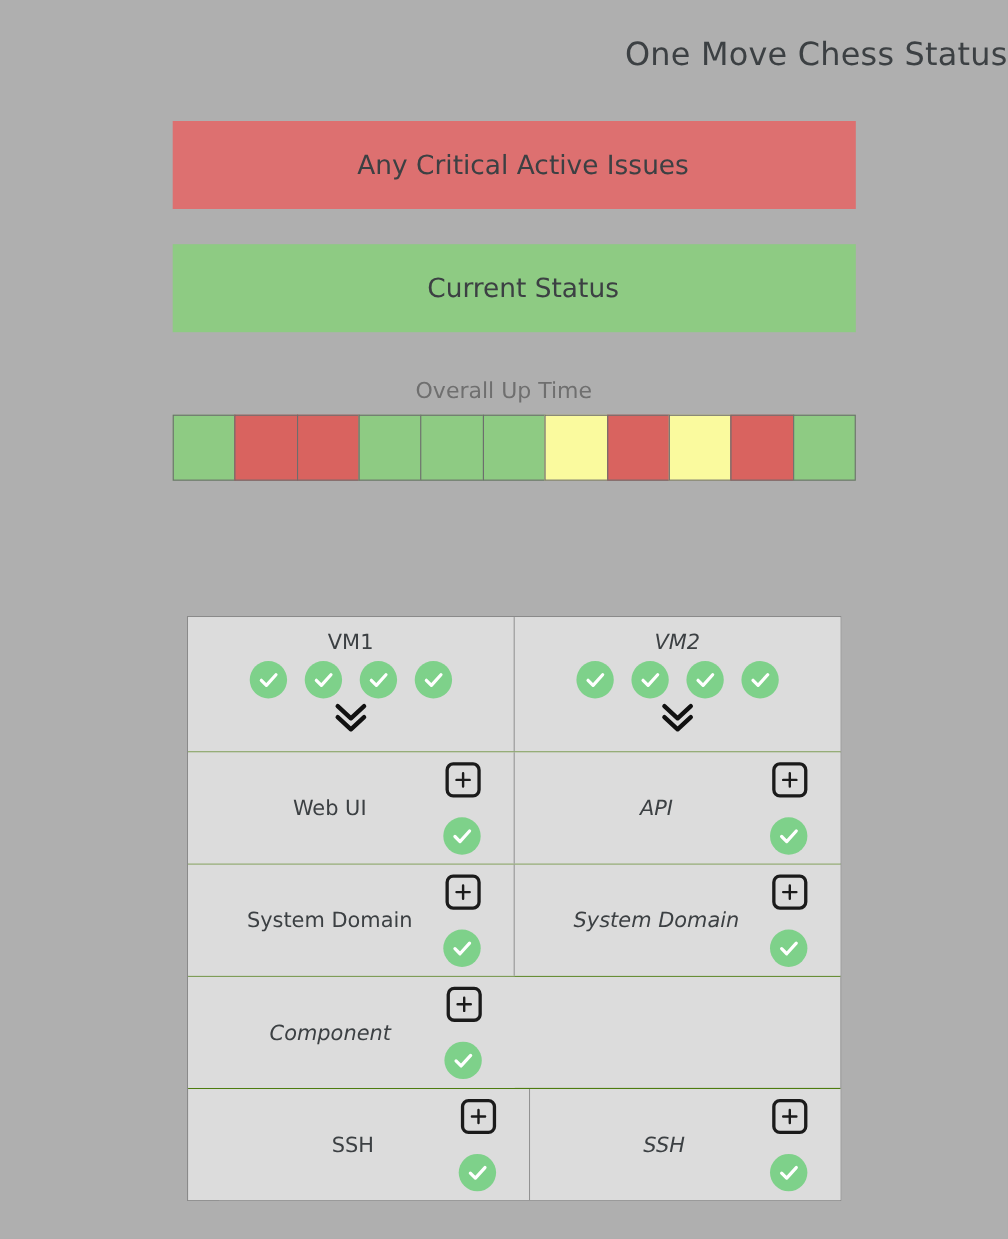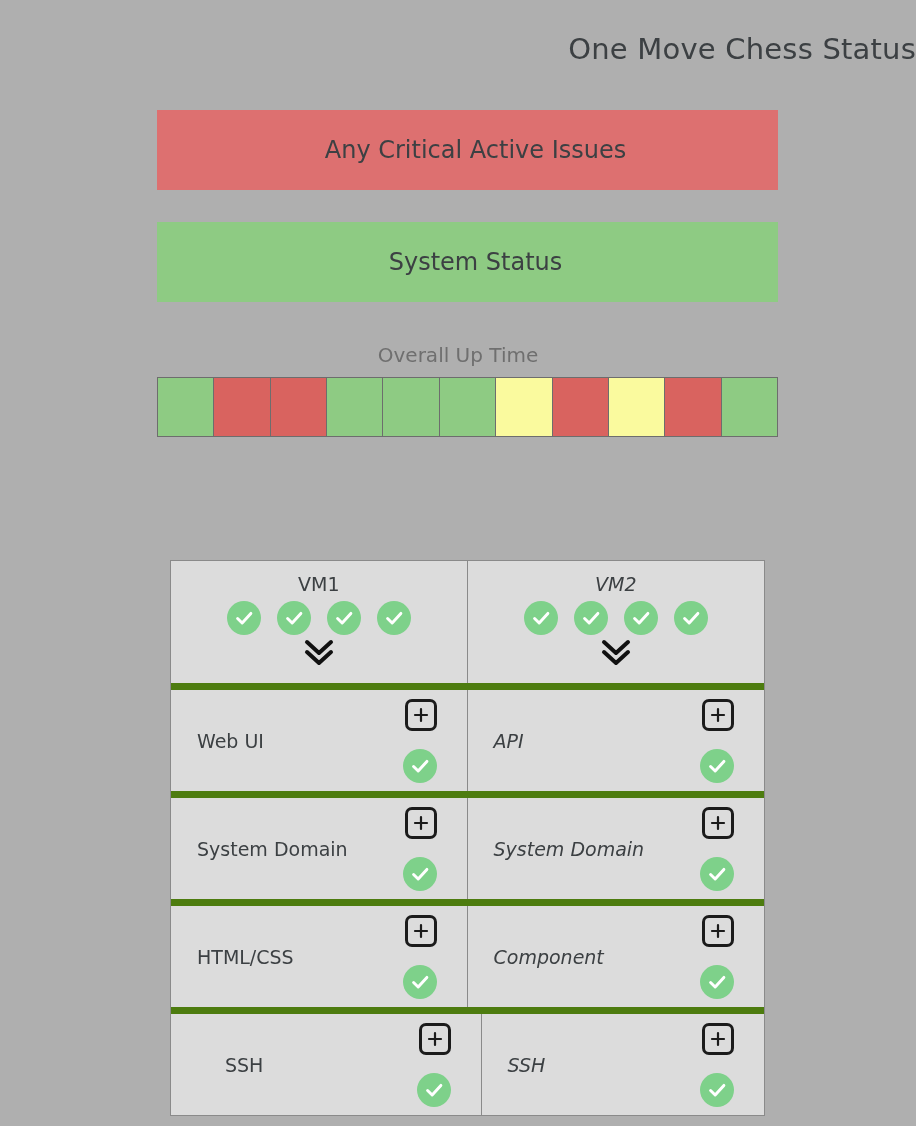--- a/index.html
+++ b/index.html
@@ -99,21 +99,21 @@
     top: 560px;
     width: 595px;
     border: 1px solid #8a8a8a;
     box-sizing: border-box;
     display: flex;
     flex-direction: column;
     background: #dcdcdc;
   }
   .grid-row {
     display: flex;
-    border-bottom: 7px solid #4d7c0f;
+    border-bottom: 1px solid #4d7c0f;
   }
   .grid-row:last-child { border-bottom: none; padding-left: 28px; }
 
   .cell {
     width: 50%;
     box-sizing: border-box;
     border-right: 1px solid #8a8a8a;
     background: #dcdcdc;
     position: relative;
   }
@@ -148,21 +148,21 @@
     height: 101px;
     display: grid;
     grid-template-columns: 1fr auto;
     grid-template-rows: 1fr 1fr;
     align-items: center;
     padding: 0 30px 0 0;
   }
   .comp-name {
     grid-column: 1;
     grid-row: 1 / span 2;
-    text-align: left;
+    text-align: center;
     font-size: 19px;
     color: #3c4043;
     padding-left: 26px;
   }
   .plus-btn {
     grid-column: 2;
     grid-row: 1;
     justify-self: end;
     align-self: center;
   }
@@ -203,21 +203,21 @@
 
 <div class="page">
 
   <div class="page-title">One Move Chess Status</div>
 
   <div class="banner banner-critical">
     <span>Any Critical Active Issues</span>
   </div>
 
   <div class="banner banner-current">
-    <span>System Status</span>
+    <span>Current Status</span>
   </div>
 
   <div class="uptime-label">Overall Up Time</div>
 
   <div class="uptime-bar" id="uptime-bar">
       <div class="uptime-seg" style="background: rgb(142, 203, 131);"></div>
       <div class="uptime-seg" style="background: rgb(217, 99, 95);"></div>
       <div class="uptime-seg" style="background: rgb(217, 99, 95);"></div>
       <div class="uptime-seg" style="background: rgb(142, 203, 131);"></div>
       <div class="uptime-seg" style="background: rgb(142, 203, 131);"></div>
@@ -342,33 +342,20 @@
           </span>
           <span class="check-circle comp-check" style="background: rgb(126, 209, 138);">
             <svg width="22" height="22" viewBox="0 0 24 24">
               <path d="M5 12.5 L10 17.5 L19.5 7" fill="none" stroke="#ffffff" stroke-width="3.2" stroke-linecap="round" stroke-linejoin="round"></path>
             </svg>
           </span>
         </div>
       </div>
       <div class="grid-row">
         <div class="cell comp-cell">
-          <div class="comp-name">HTML/CSS</div>
-          <span class="plus-box plus-btn">
-            <svg width="16" height="16" viewBox="0 0 16 16">
-              <path d="M8 2 V14 M2 8 H14" stroke="#1b1b1b" stroke-width="2.2" stroke-linecap="round"></path>
-            </svg>
-          </span>
-          <span class="check-circle comp-check" style="background: rgb(126, 209, 138);">
-            <svg width="22" height="22" viewBox="0 0 24 24">
-              <path d="M5 12.5 L10 17.5 L19.5 7" fill="none" stroke="#ffffff" stroke-width="3.2" stroke-linecap="round" stroke-linejoin="round"></path>
-            </svg>
-          </span>
-        </div>
-        <div class="cell comp-cell">
           <div class="comp-name">Component</div>
           <span class="plus-box plus-btn">
             <svg width="16" height="16" viewBox="0 0 16 16">
               <path d="M8 2 V14 M2 8 H14" stroke="#1b1b1b" stroke-width="2.2" stroke-linecap="round"></path>
             </svg>
           </span>
           <span class="check-circle comp-check" style="background: rgb(126, 209, 138);">
             <svg width="22" height="22" viewBox="0 0 24 24">
               <path d="M5 12.5 L10 17.5 L19.5 7" fill="none" stroke="#ffffff" stroke-width="3.2" stroke-linecap="round" stroke-linejoin="round"></path>
             </svg>

